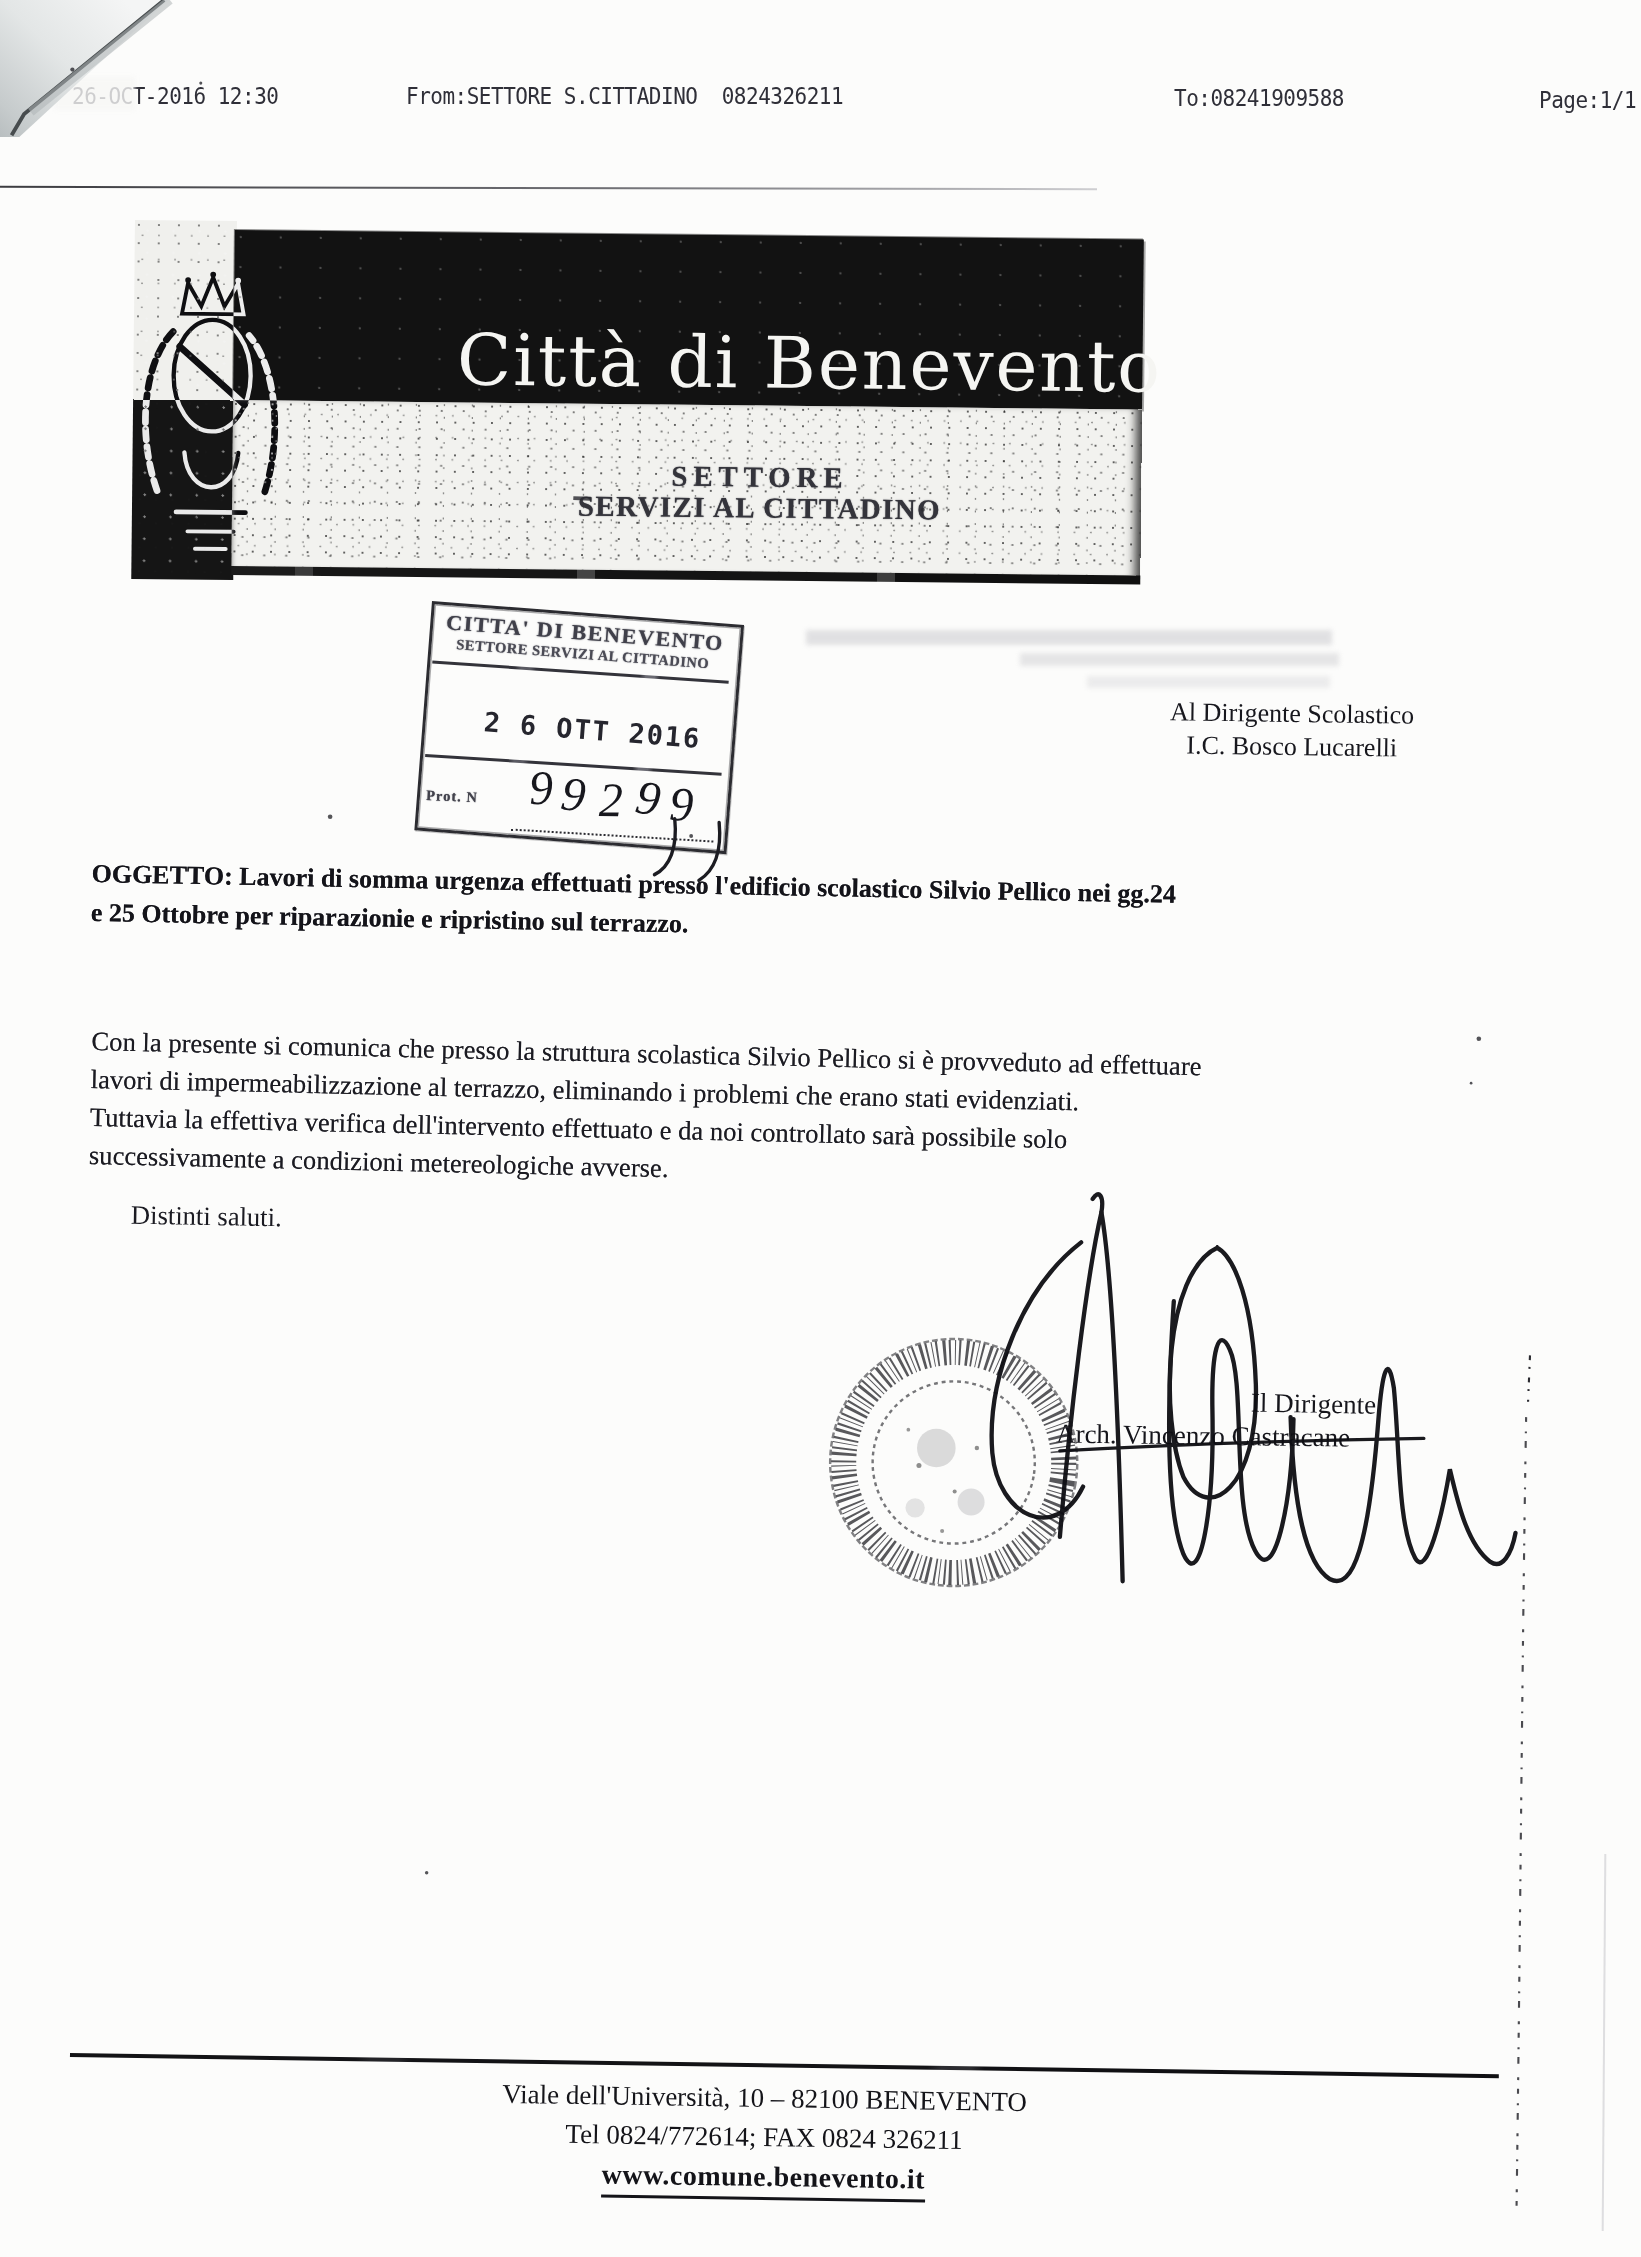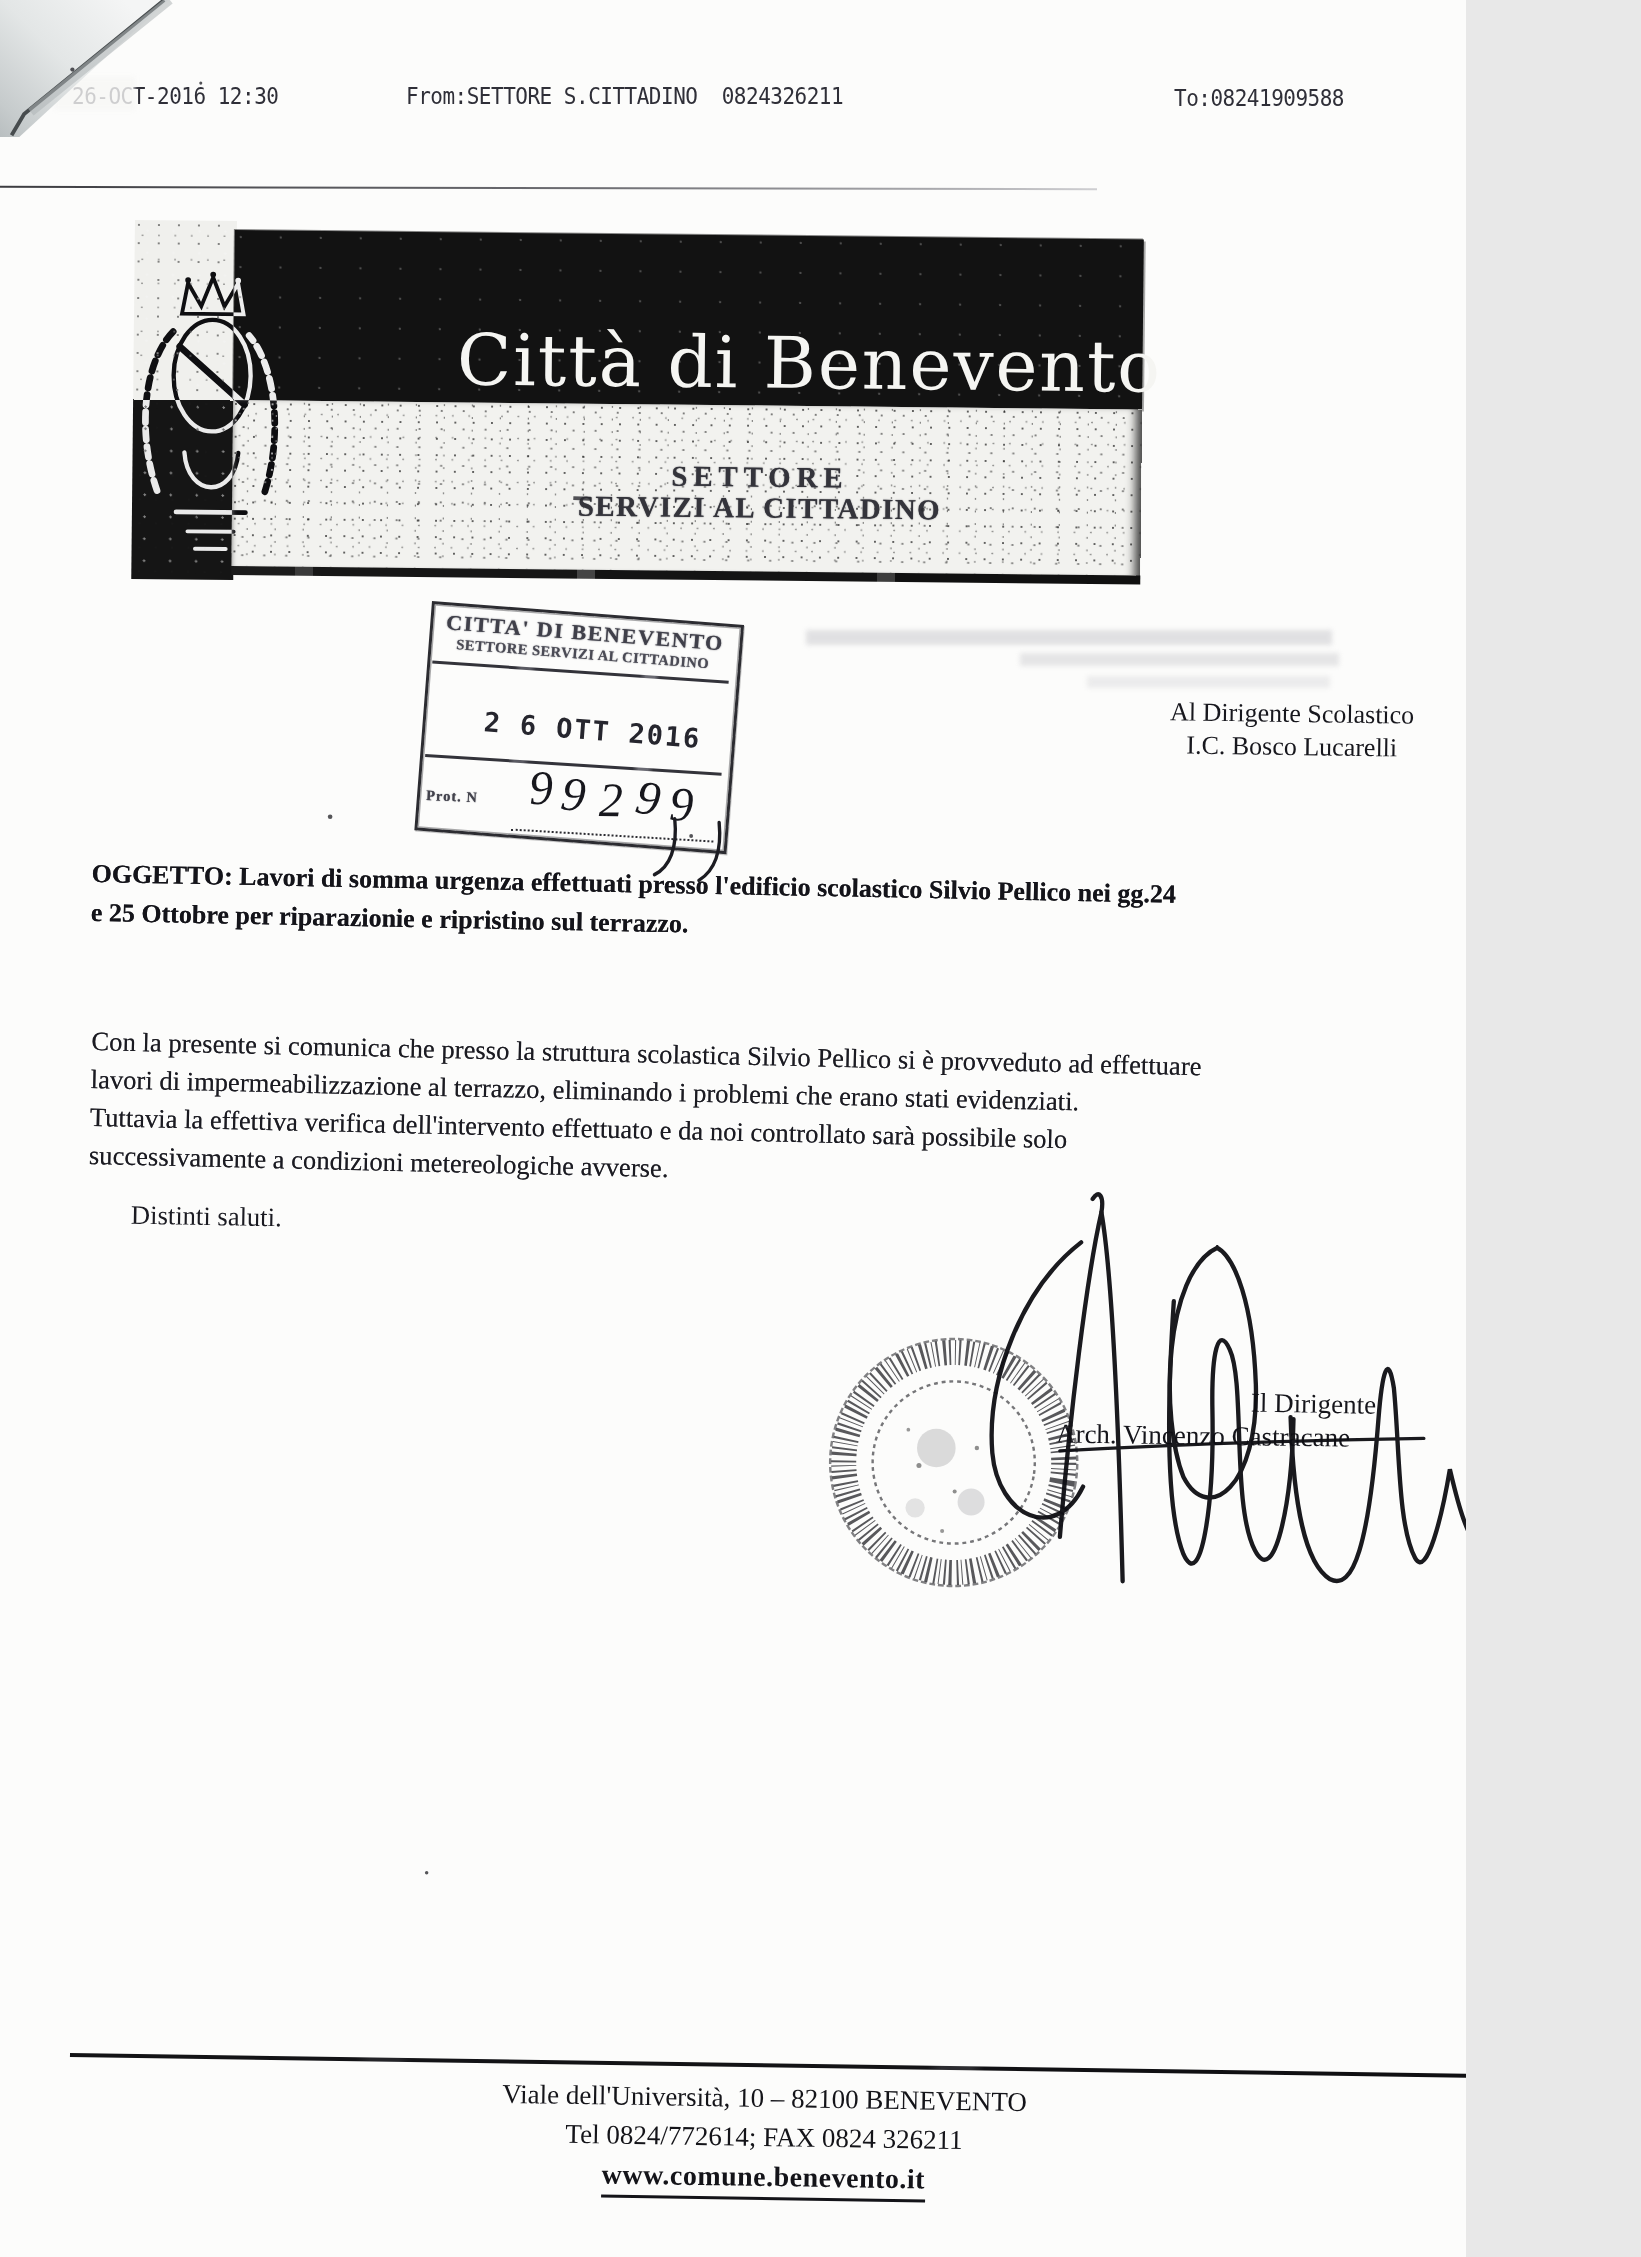--- a/index.html
+++ b/index.html
@@ -1,16 +1,16 @@
 <!DOCTYPE html>
 <html><head>
 <meta charset="utf-8">
 <style>
   html,body{margin:0;padding:0;background:#e8e8e8;}
-  #page{position:relative;width:1466px;height:2257px;background:#fcfcfb;overflow:hidden;
+  #page{position:relative;width:1641px;height:2257px;background:#fcfcfb;overflow:hidden;
         font-family:"Liberation Serif",serif;color:#1b1b22;}
   .abs{position:absolute;}
 
   
   .faxtxt{font-family:"DejaVu Sans Mono",monospace;font-size:21px;color:#2f2f38;
           letter-spacing:-0.5px;transform:scaleY(1.08);transform-origin:0 0;white-space:pre;}
   .smudge{left:54px;top:77px;width:81px;height:33px;background:rgba(246,246,245,.8);filter:blur(1.9px);}
 
   .divider-top{left:0;top:187px;width:1097px;height:2.4px;
      background:linear-gradient(90deg,#3c3c40,#6f6f74 55%,#a9a9ad 85%,#cfcfd2);transform:rotate(.12deg);}

